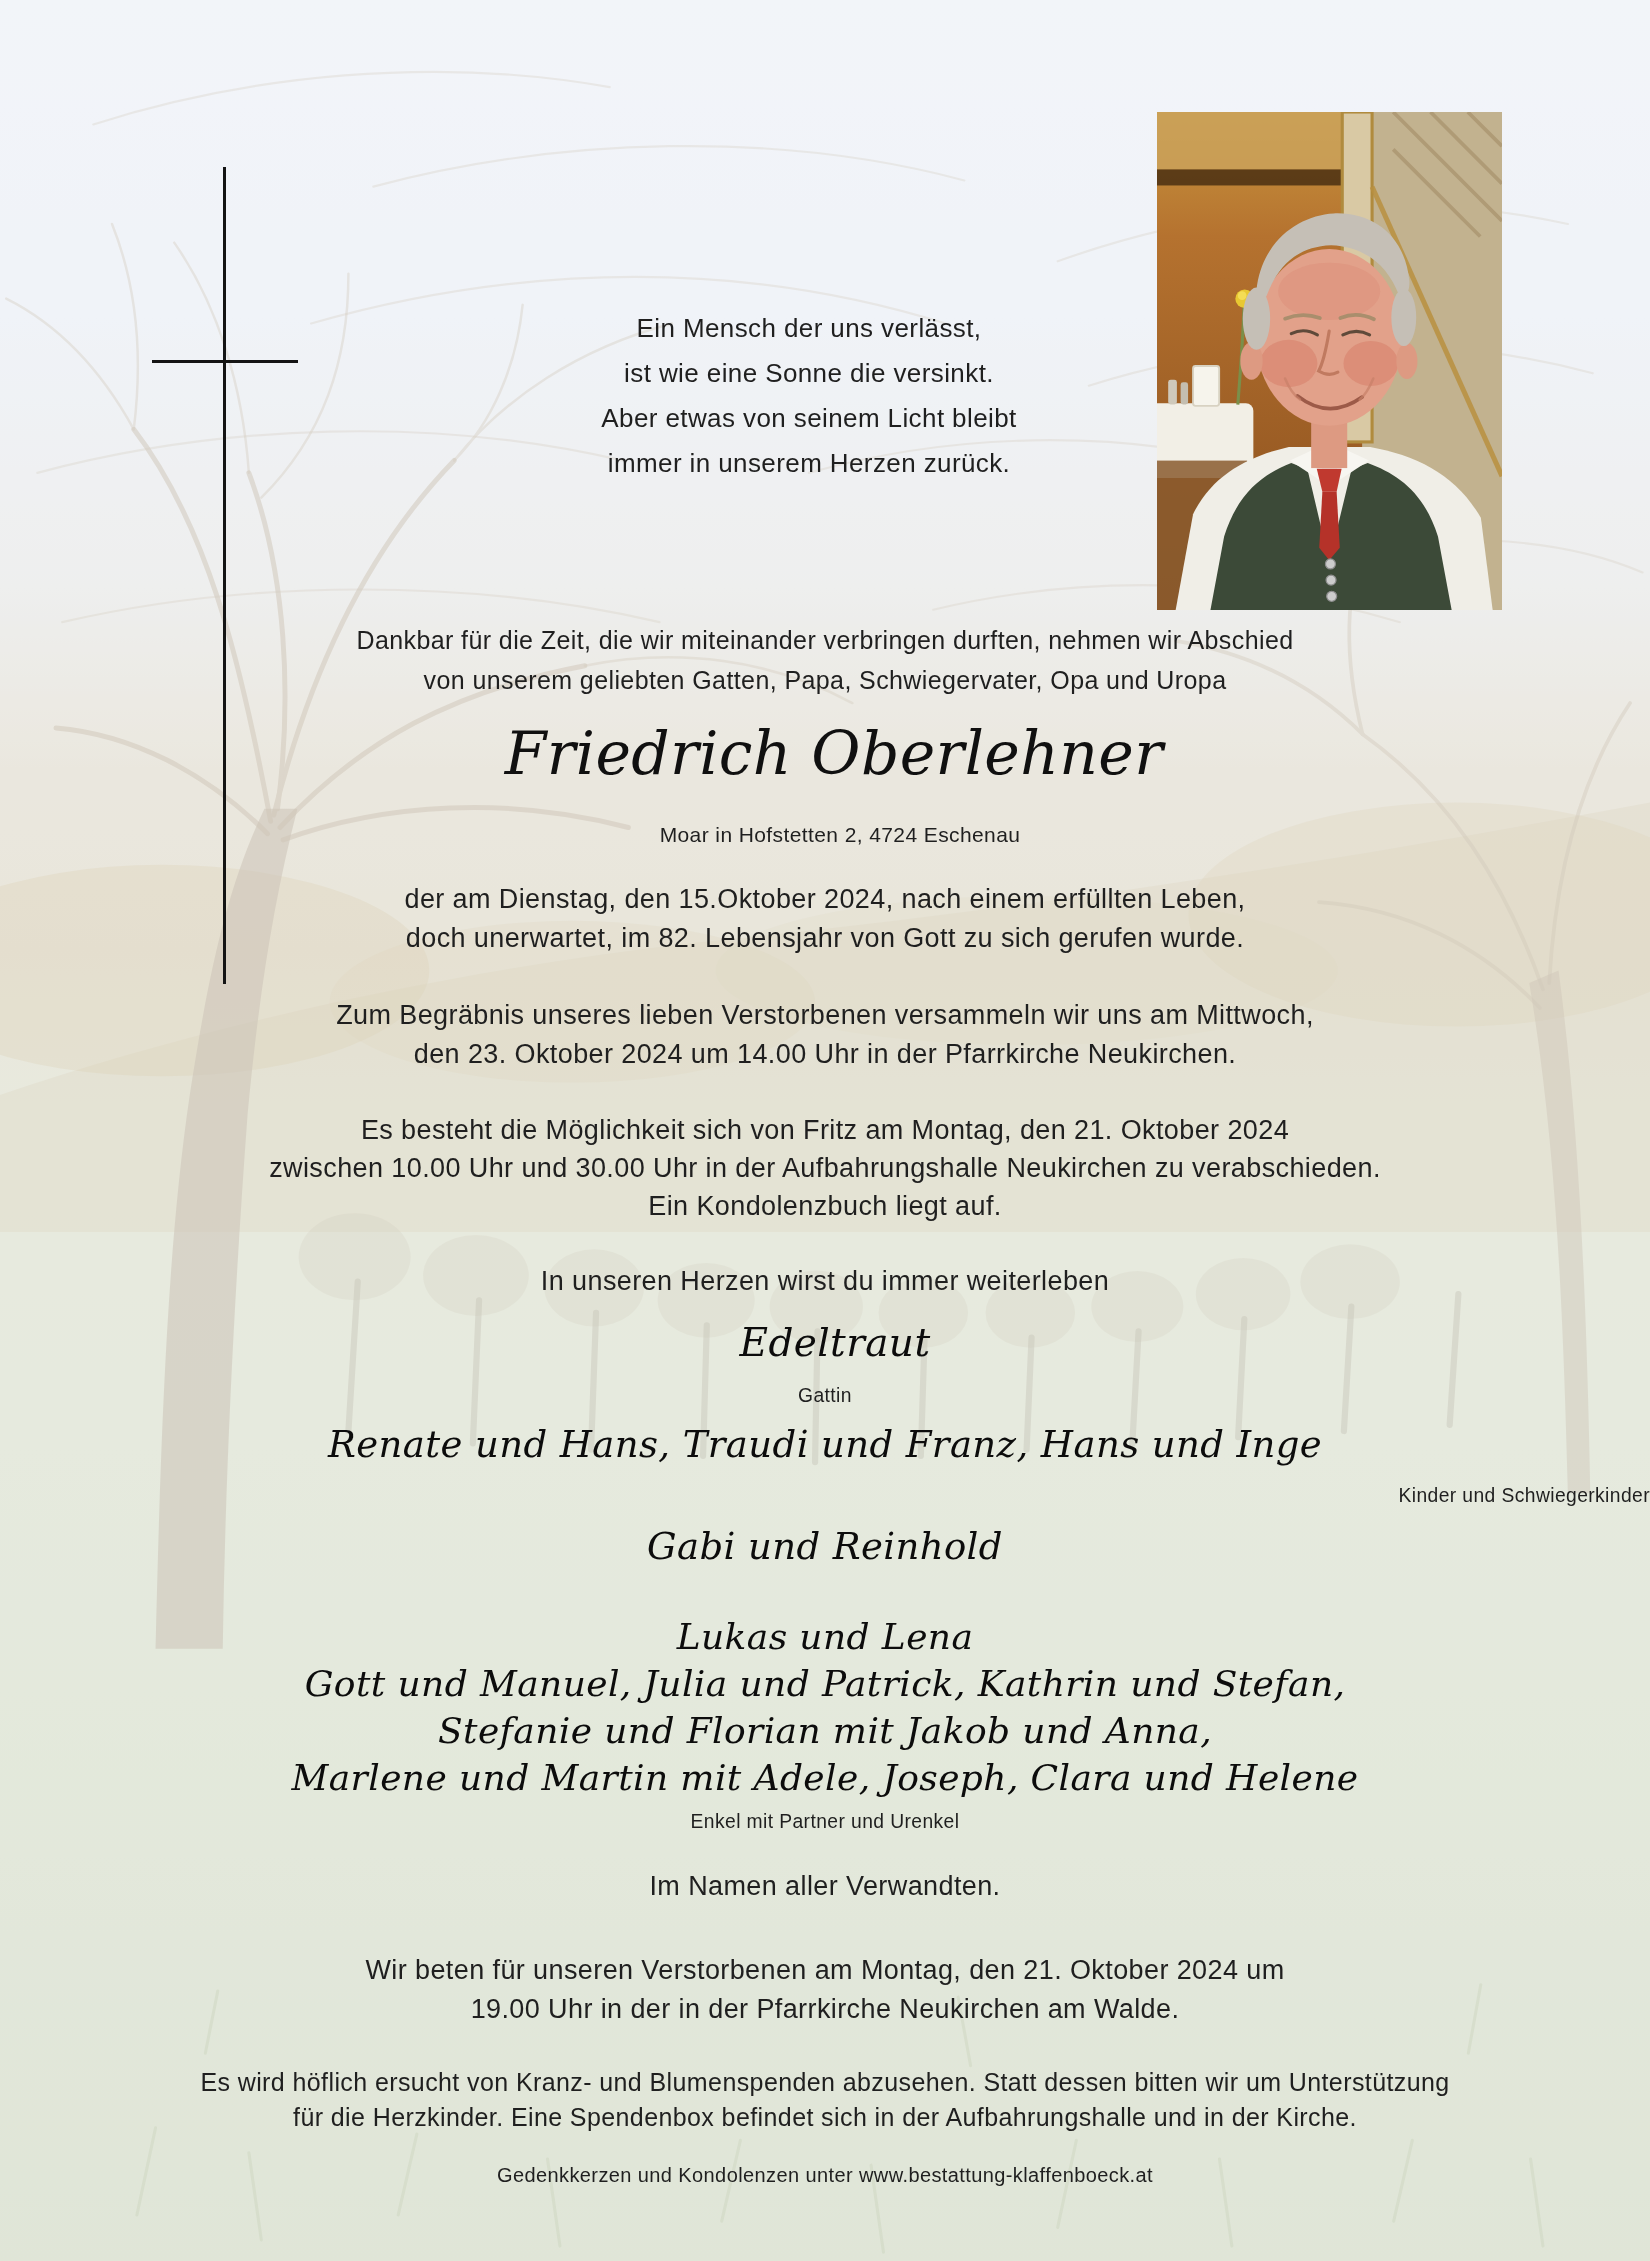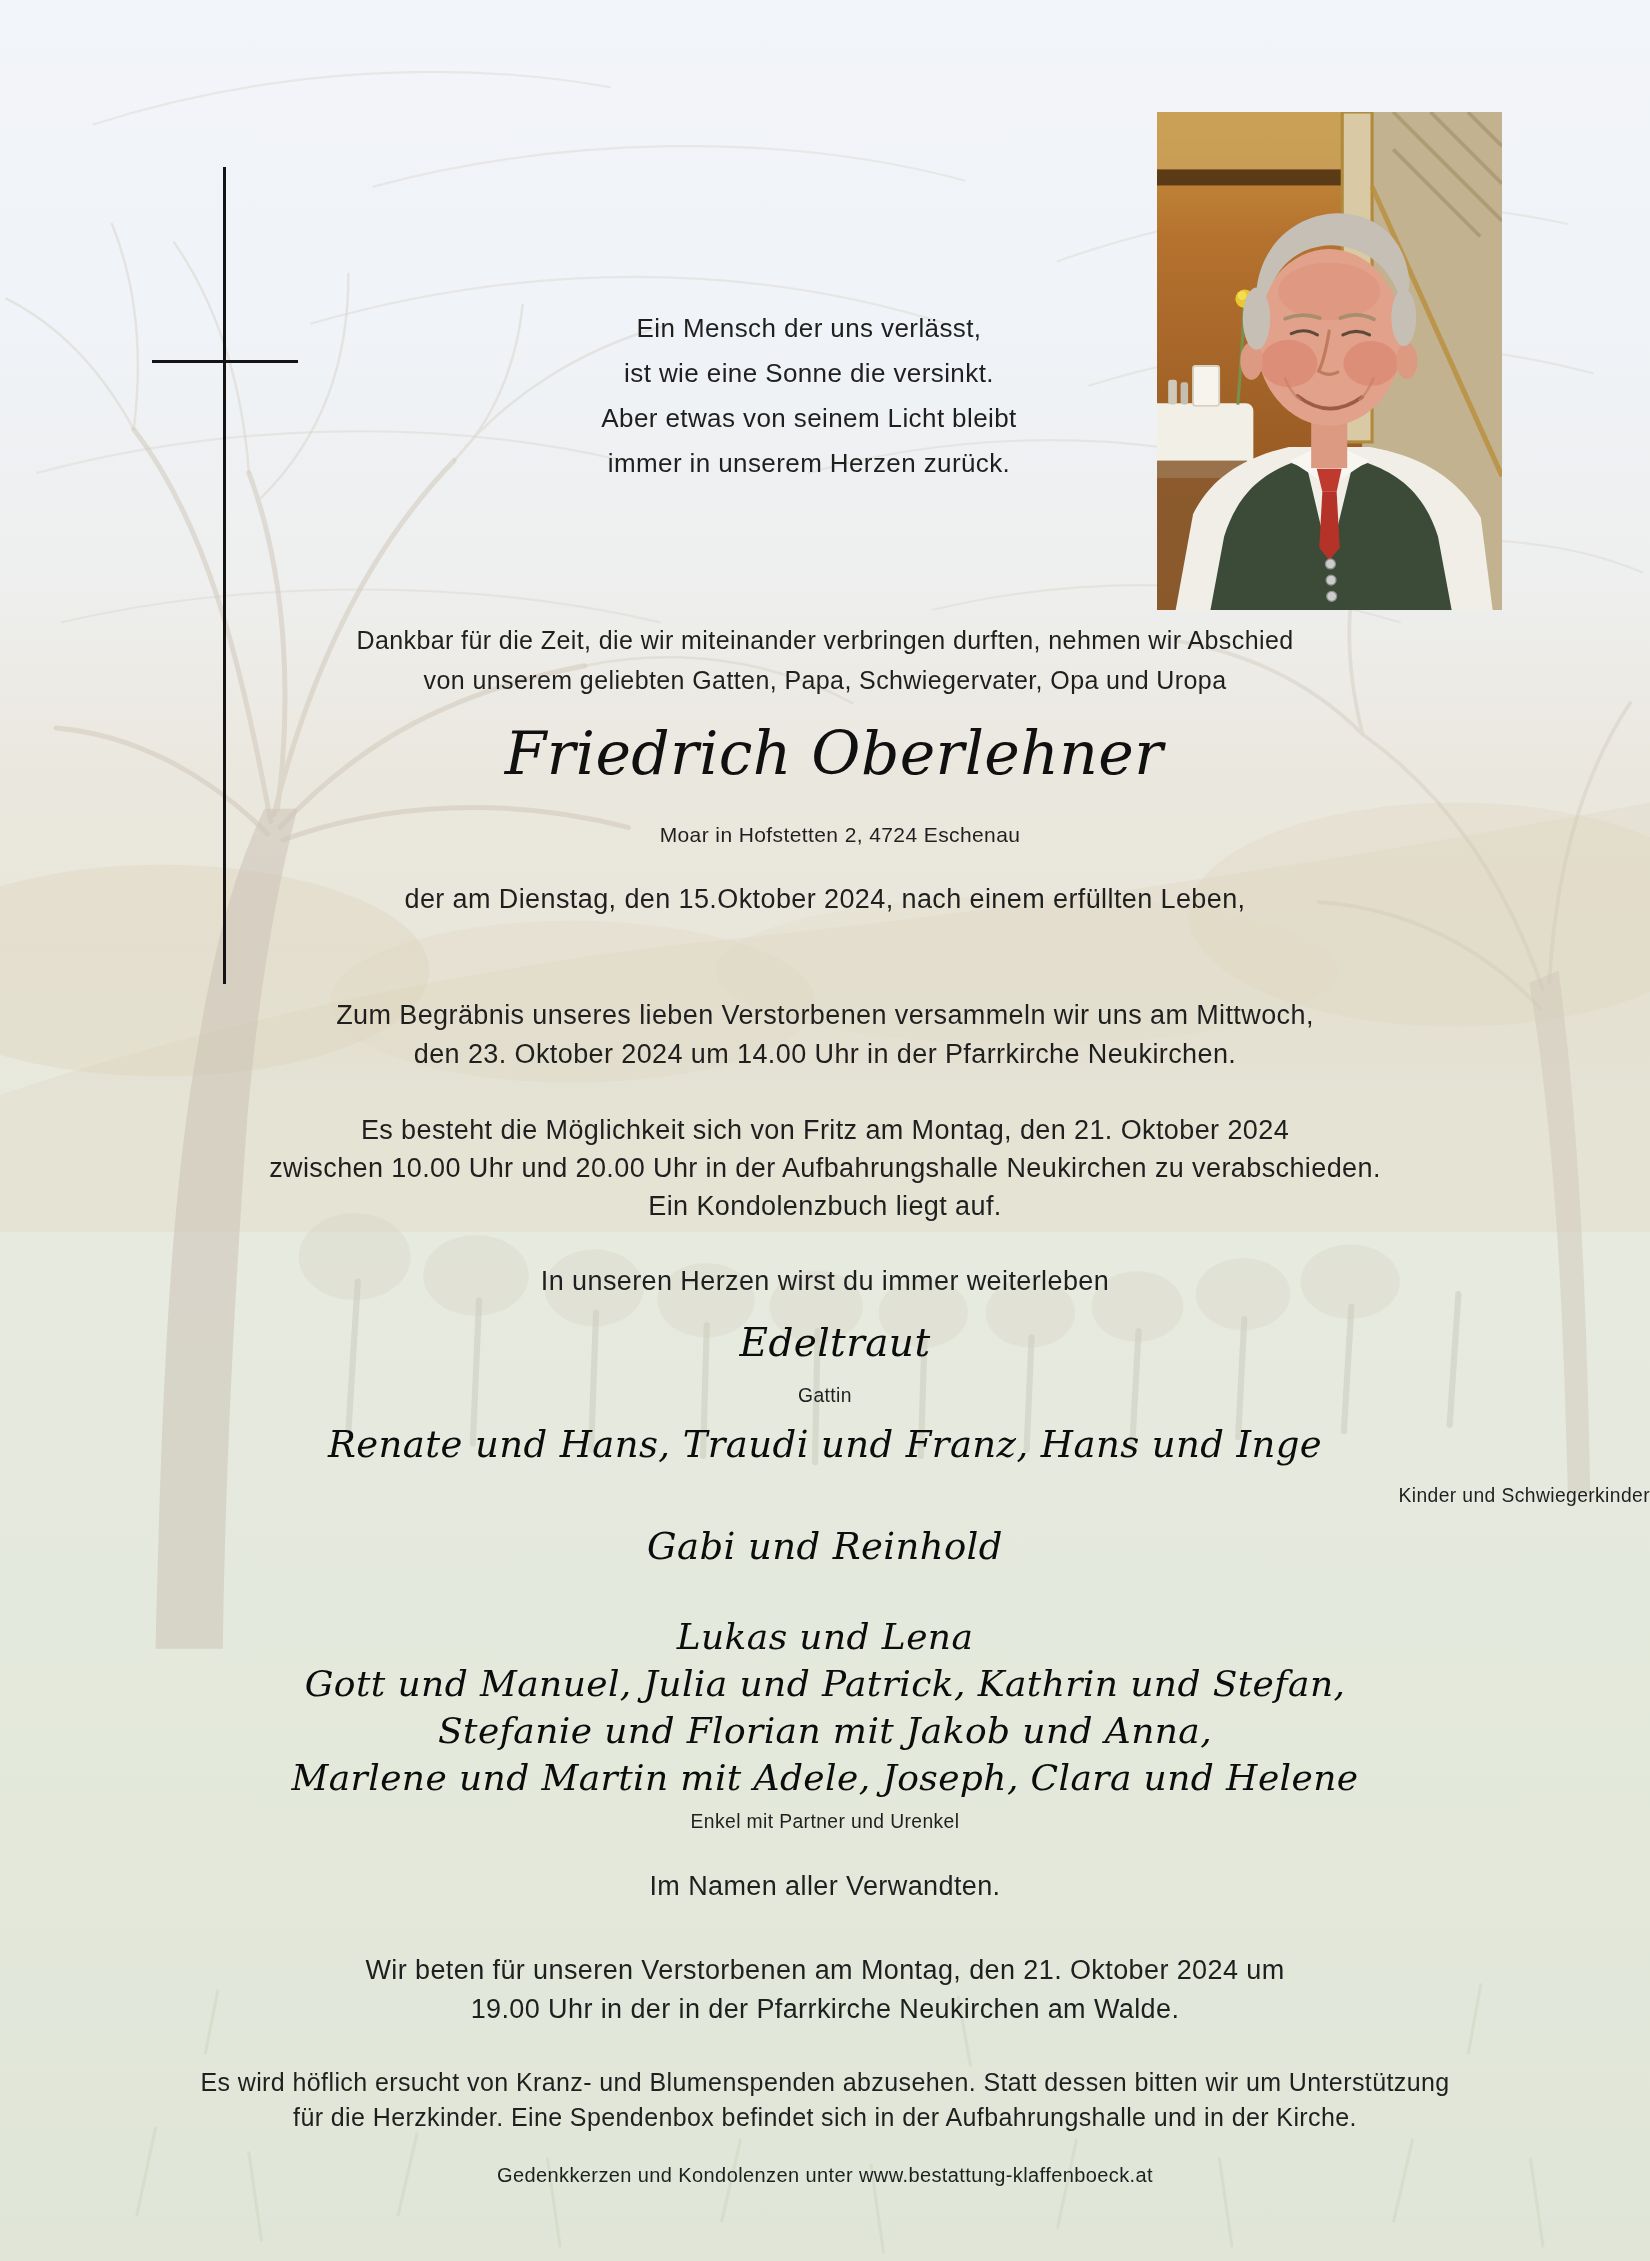--- a/index.html
+++ b/index.html
@@ -282,30 +282,31 @@
   <div class="block intro">
     <div>Dankbar für die Zeit, die wir miteinander verbringen durften, nehmen wir Abschied</div>
     <div>von unserem geliebten Gatten, Papa, Schwiegervater, Opa und Uropa</div>
   </div>
 
   <div class="block name">Friedrich Oberlehner</div>
   <div class="block residence">Moar in Hofstetten 2, 4724 Eschenau</div>
 
   <div class="block passing">
     <div>der am Dienstag, den 15.Oktober 2024, nach einem erfüllten Leben,</div>
+    <div>doch unerwartet, im 82. Lebensjahr von Gott zu sich gerufen wurde.</div>
   </div>
 
   <div class="block funeral">
     <div>Zum Begräbnis unseres lieben Verstorbenen versammeln wir uns am Mittwoch,</div>
     <div>den 23. Oktober 2024 um 14.00 Uhr in der Pfarrkirche Neukirchen.</div>
   </div>
 
   <div class="block farewell">
     <div>Es besteht die Möglichkeit sich von Fritz am Montag, den 21. Oktober 2024</div>
-    <div>zwischen 10.00 Uhr und 20.00 Uhr in der Aufbahrungshalle Neukirchen zu verabschieden.</div>
+    <div>zwischen 10.00 Uhr und 30.00 Uhr in der Aufbahrungshalle Neukirchen zu verabschieden.</div>
     <div>Ein Kondolenzbuch liegt auf.</div>
   </div>
 
   <div class="block remember">In unseren Herzen wirst du immer weiterleben</div>
 
   <div class="block script wife-names">Edeltraut</div>
   <div class="block wife-rel">Gattin</div>
 
   <div class="block script child-names">Renate und Hans, Traudi und Franz, Hans und Inge</div>
   <div class="block child-rel">Kinder und Schwiegerkinder</div>

